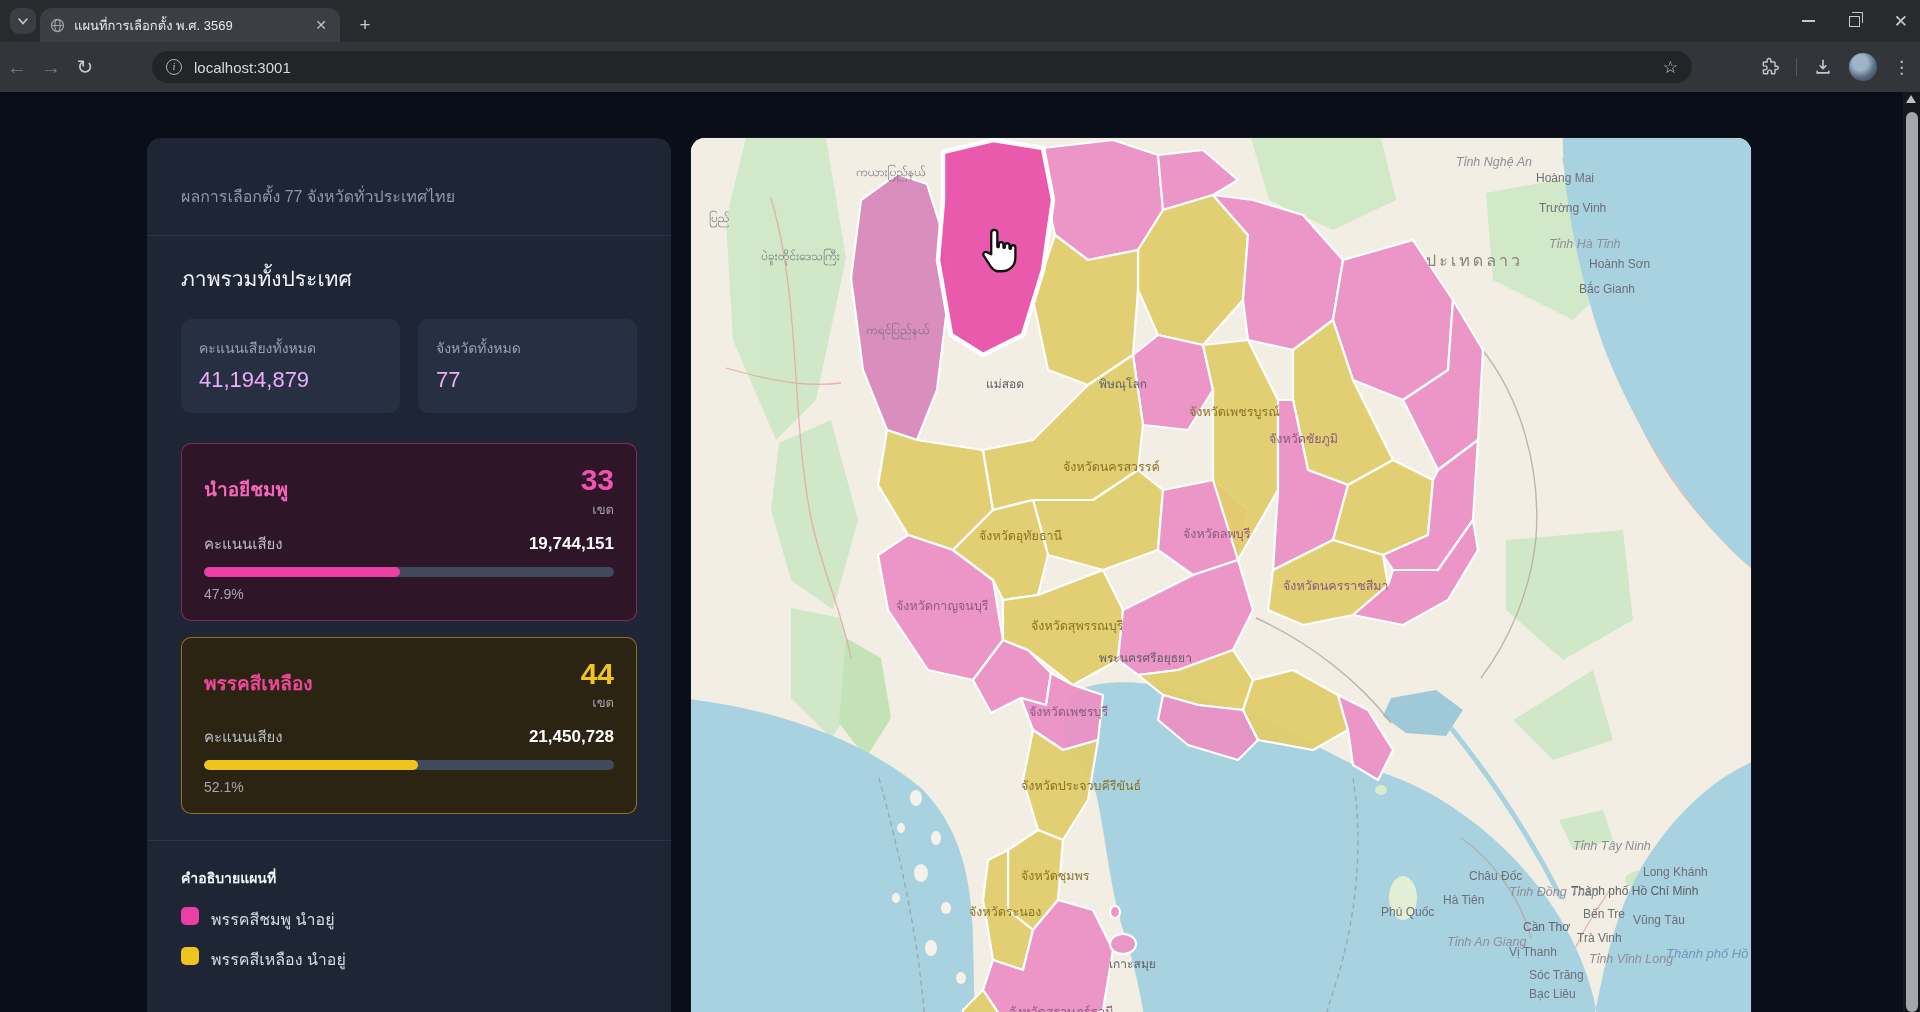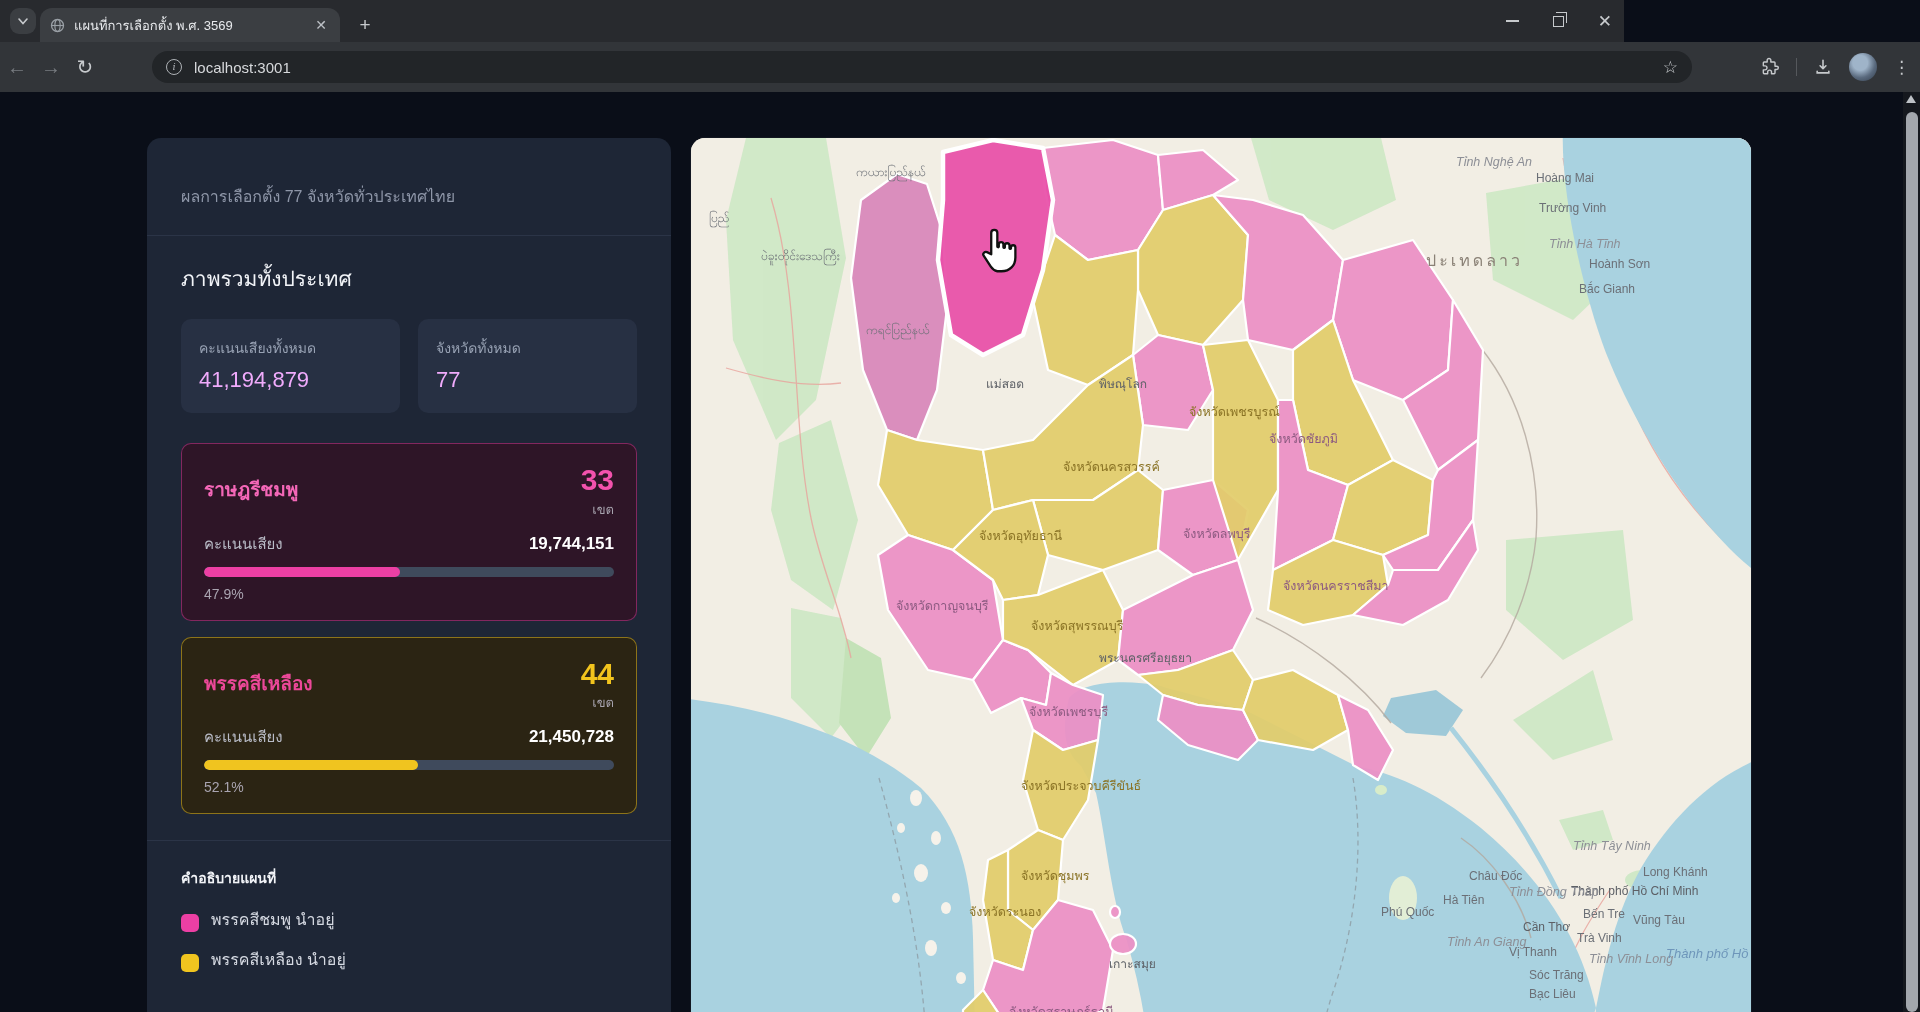--- a/index.html
+++ b/index.html
@@ -1,20 +1,20 @@
 <!DOCTYPE html>
 <html style="--pink: #ec3fa4; --yellow: #f0c41f; --pink_province: #ec8fc5; --pink_muted: #d887ba; --pink_hover: #e84fa8; --yellow_province: #e2cc6a; --sea: #a9d2e0; --land: #f2eee4; --forest: #cfe8c6; --pink_card_bg: #2e1527; --yellow_card_bg: #2b2413;"><head>
 <meta charset="utf-8">
 <style>
   * { margin:0; padding:0; box-sizing:border-box; }
   html,body { width:1920px; height:1012px; overflow:hidden; background:#0a0e18;
     font-family:"Liberation Sans","DejaVu Sans",sans-serif; }
 
   
-  .tabstrip { position:absolute; left:0; top:0; width:1624px; height:42px; background:#282a2e; }
+  .tabstrip { position:absolute; left:0; top:0; width:1920px; height:42px; background:#282a2e; }
   .tab-search { position:absolute; left:10px; top:8px; width:26px; height:26px; border-radius:9px;
     background:#3b3e42; display:flex; align-items:center; justify-content:center; }
   .tab { position:absolute; left:40px; top:8px; width:300px; height:34px; background:#3b3e42;
     border-radius:12px 12px 0 0; display:flex; align-items:center; padding:0 10px; gap:9px; }
   .tab-title { color:#e8eaed; font-size:13px; white-space:nowrap; overflow:hidden; flex:1; }
   .tab-close { color:#bdc1c6; font-size:14px; width:18px; height:18px; line-height:18px; text-align:center; border-radius:50%; }
   .newtab-btn { position:absolute; left:352px; top:12px; color:#c7cacd; font-size:19px; width:26px; height:26px; text-align:center; line-height:25px; }
   .wincontrols { position:absolute; right:12px; top:0; height:42px; display:flex; align-items:center; gap:34px; }
   .win-min { width:13px; height:2px; background:#c6c9cc; }
   .win-restore { width:11px; height:11px; border:1.6px solid #c6c9cc; position:relative; }
@@ -69,21 +69,21 @@
   .seat-unit { color:#a7a3ae; font-size:13px; margin-top:3px; }
   .votes-row { display:flex; justify-content:space-between; align-items:baseline; margin-top:12px;text-align:center; }
   .votes-label { color:#b9bcc7; font-size:15px; }
   .votes-value { color:#ffffff; font-size:17px; font-weight:bold; }
   .track { height:10px; background:#3f4a5c; border-radius:5px; margin-top:11px; overflow:hidden; }
   .fill { height:100%; border-radius:5px; }
   .fill-pink { background:var(--pink); }
   .fill-yellow { background:var(--yellow); }
   .pct { color:#a9a4b0; font-size:14px; margin-top:9px; }
   .legend-h { color:#f2f4f8; font-size:14px; font-weight:bold; margin-bottom:18px; }
-  .legend-item { display:flex; align-items:flex-end; gap:12px; margin-bottom:15px; }
+  .legend-item { display:flex; align-items:flex-start; gap:12px; margin-bottom:15px; }
   .swatch { width:18px; height:18px; border-radius:5px; }
   .swatch-pink { background:var(--pink); }
   .swatch-yellow { background:var(--yellow); }
   .legend-label { color:#d6dae3; font-size:16px; }
 
   
   .map-panel { position:absolute; left:691px; top:46px; width:1060px; height:930px;
     border-radius:14px; overflow:hidden; background:var(--land); box-shadow:0 0 0 1px rgba(255,255,255,.04); }
   .pv-p { fill:var(--pink_province); }
   .pv-pm { fill:var(--pink_muted); }
@@ -161,21 +161,21 @@
         <div class="stat-value">41,194,879</div>
       </div>
       <div class="stat-card">
         <div class="stat-label">จังหวัดทั้งหมด</div>
         <div class="stat-value">77</div>
       </div>
     </div>
 
     <div class="party-card party-pink">
       <div class="party-head">
-        <div class="party-name">ราษฎรีชมพู</div>
+        <div class="party-name">นำอยีชมพู</div>
         <div class="seat-wrap">
           <div class="party-seats">33</div>
           <div class="seat-unit">เขต</div>
         </div>
       </div>
       <div class="votes-row">
         <span class="votes-label">คะแนนเสียง</span>
         <span class="votes-value">19,744,151</span>
       </div>
       <div class="track">

